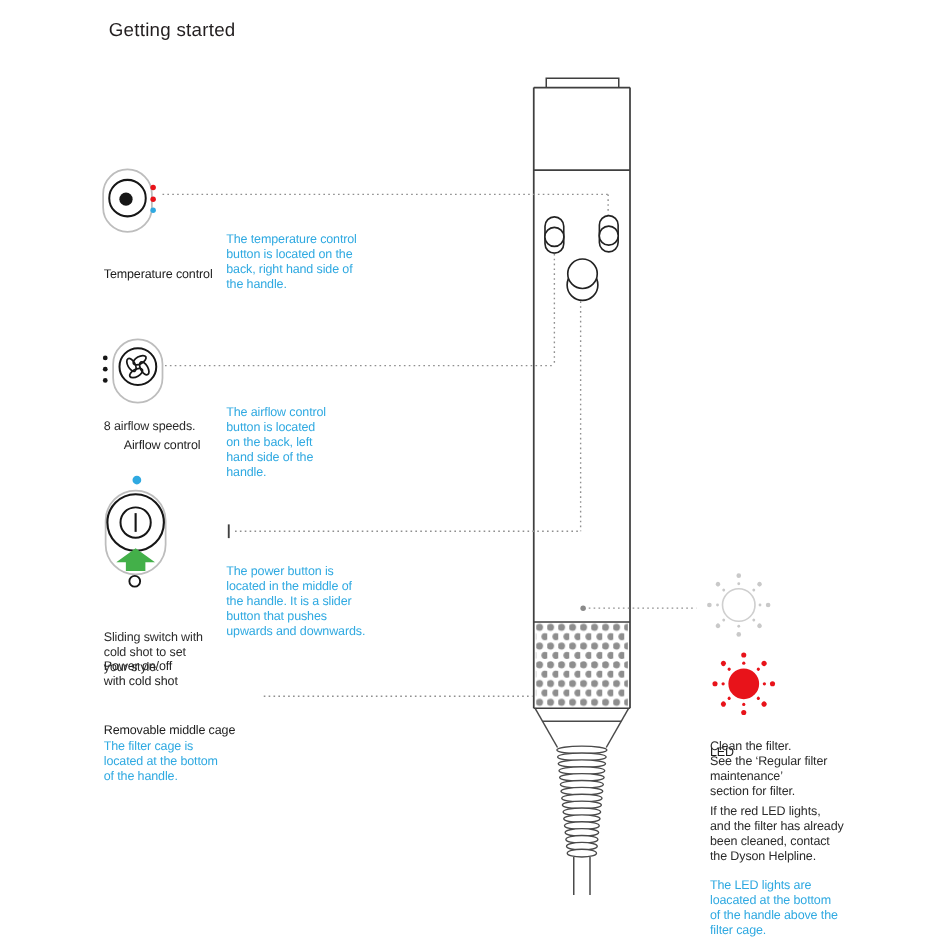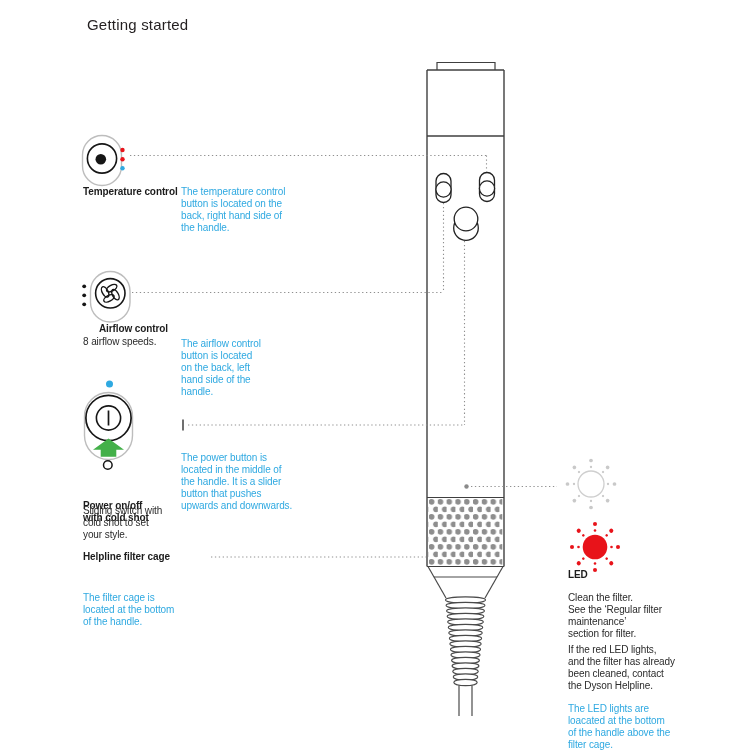--- a/index.html
+++ b/index.html
@@ -1,20 +1,20 @@
 <!DOCTYPE html>
 <html><head>
 <meta charset="utf-8">
 <style>
   html,body{margin:0;padding:0;background:#fff;}
   #page{position:relative;width:750px;height:750px;background:#ffffff;overflow:hidden;
         font-family:"Liberation Sans",sans-serif;}
   .txt{position:absolute;font-size:10px;line-height:11.9px;letter-spacing:-0.1px;
        color:#2b2b2b;white-space:pre-line;}
-  .head{font-weight:bold;color:#1c1c1c;}
+  .head{font-weight:normal;color:#1c1c1c;margin-top:28px;}
   .note{color:#2fa9e1;font-weight:normal;}
   .title{position:absolute;left:87px;top:16px;font-size:15px;letter-spacing:0.2px;
          color:#231f20;font-weight:500;}
   svg{position:absolute;left:0;top:0;}
 </style>
 </head>
 <body>
 
 <div id="page">
 
@@ -211,38 +211,38 @@
   </svg>
 
   <div class="txt head" style="left:83px;top:186px">Temperature control</div>
   <div class="txt note" style="left:181px;top:186px">The temperature control
 button is located on the
 back, right hand side of
 the handle.</div>
 
   <div class="txt head" style="left:99px;top:323px">Airflow control</div>
   <div class="txt" style="left:83px;top:335.5px">8 airflow speeds.</div>
-  <div class="txt note" style="left:181px;top:338px">The airflow control
+  <div class="txt note" style="left:181px;top:325px">The airflow control
 button is located
 on the back, left
 hand side of the
 handle.</div>
 
   <div class="txt head" style="left:83px;top:500px">Power on/off
 with cold shot</div>
   <div class="txt note" style="left:181px;top:452px">The power button is
 located in the middle of
 the handle. It is a slider
 button that pushes
 upwards and downwards.</div>
   <div class="txt" style="left:83px;top:505px">Sliding switch with
 cold shot to set
 your style.</div>
 
-  <div class="txt head" style="left:83px;top:551px">Helpline filter cage</div>
+  <div class="txt head" style="left:83px;top:551px">Removable middle cage</div>
   <div class="txt note" style="left:83px;top:592px">The filter cage is
 located at the bottom
 of the handle.</div>
 
   <div class="txt head" style="left:568px;top:569px">LED</div>
   <div class="txt" style="left:568px;top:592px">Clean the filter.
 See the ‘Regular filter
 maintenance’
 section for filter.</div>
   <div class="txt note" style="left:568px;top:703px">The LED lights are

